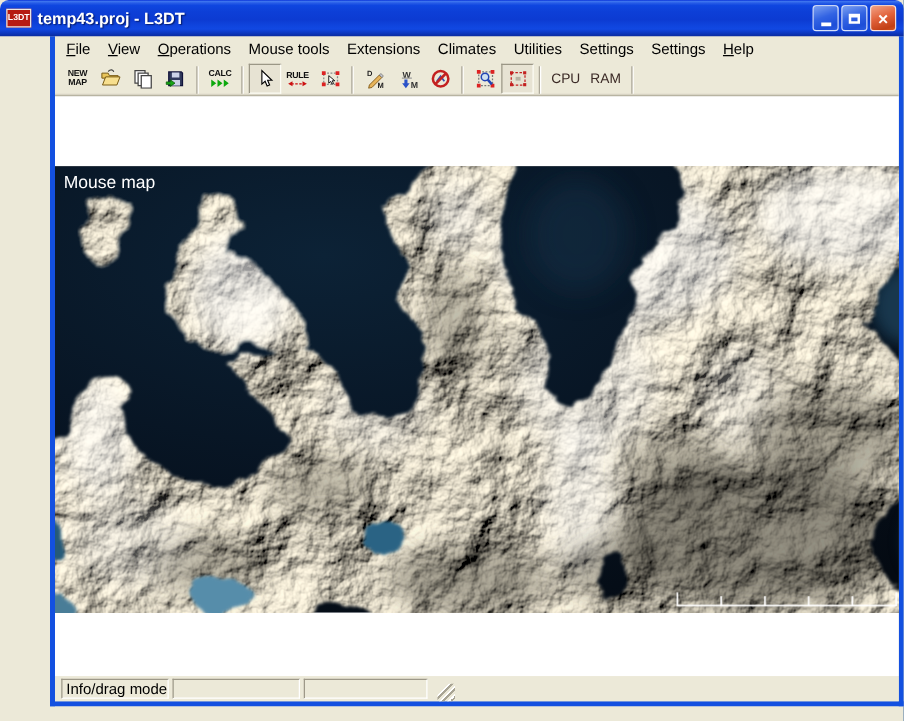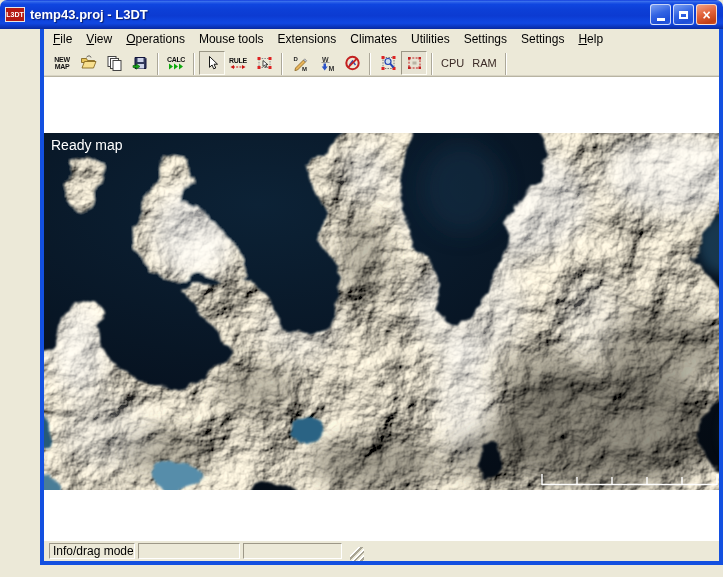--- a/index.html
+++ b/index.html
@@ -311,21 +311,21 @@
           </g>
 
           <g filter="url(#coast)">
             <ellipse cx="263" cy="300" rx="16" ry="15" fill="#2c6484"></ellipse>
             <ellipse cx="131" cy="343" rx="25" ry="15" fill="#568daa"></ellipse>
             <ellipse cx="-2" cy="298" rx="11" ry="15" fill="#275a78"></ellipse>
             <ellipse cx="1" cy="352" rx="13" ry="8" fill="#4a7d97"></ellipse>
           </g>
         </svg>
 
-        <span class="map-label">Ready map</span>
+        <span class="map-label">Mouse map</span>
 
         <div class="scalebar">
           <svg width="186" height="14" viewBox="0 0 186 14">
             <path d="M5,1 V12 M40,4 V12 M75,4 V12 M110,4 V12 M145,4 V12 M180,1 V12 M5,11.5 H180" stroke="#ffffff" stroke-width="1.4" fill="none"></path>
           </svg>
           <span class="sb-label">5km</span>
         </div>
 
       </div>
     </div>

